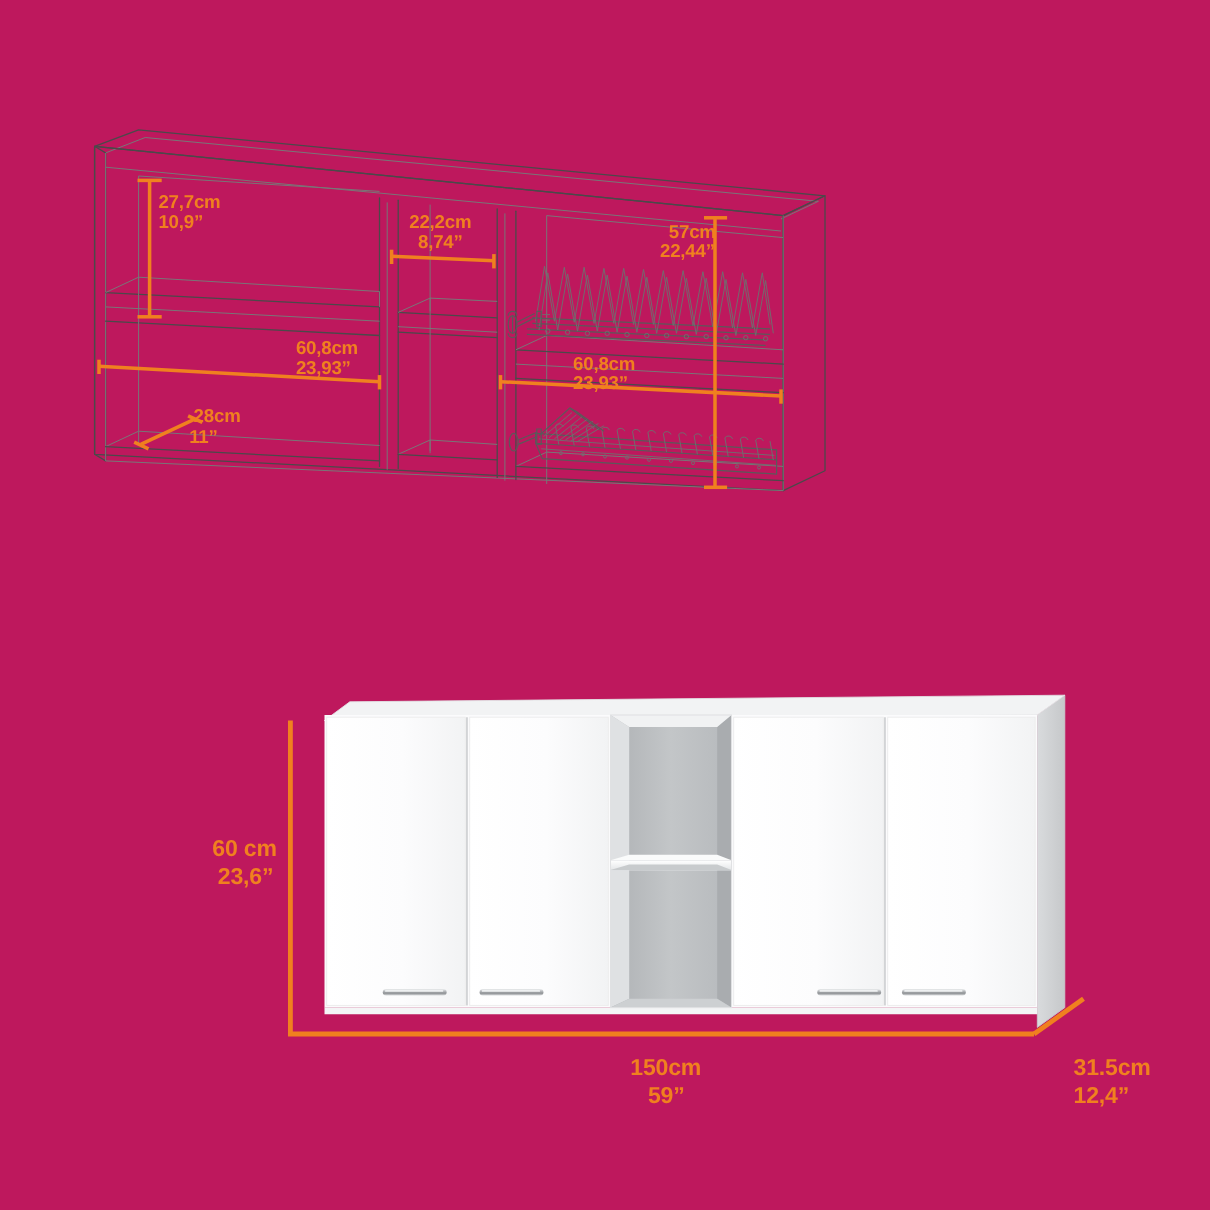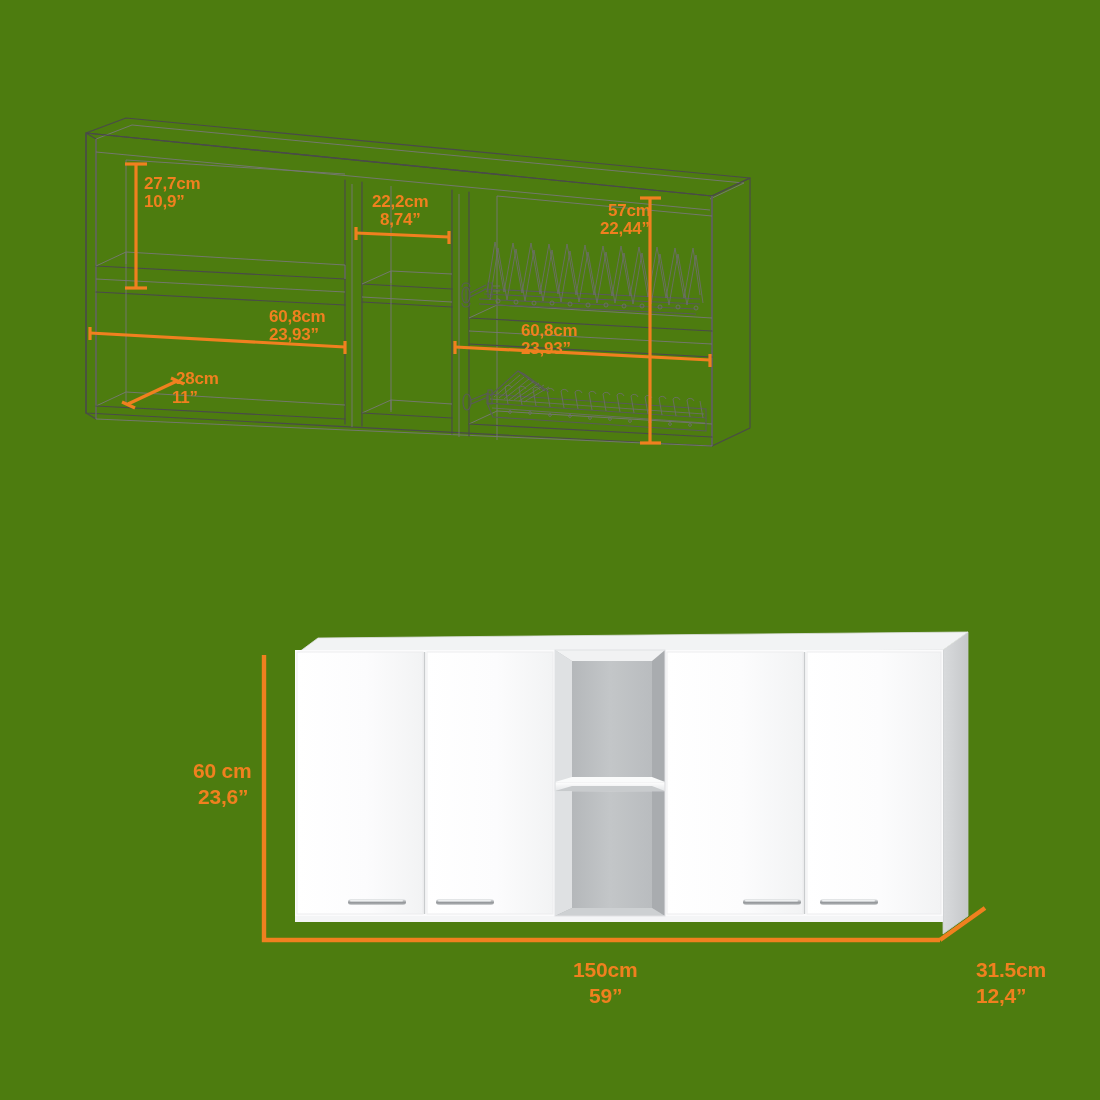--- a/index.html
+++ b/index.html
@@ -12,21 +12,21 @@
     width: 1100px;
     height: 1100px;
     font-family: "Liberation Sans", sans-serif;
     overflow: hidden;
     position: relative;
   }
   #sheet {
     position: relative;
     width: 1100px;
     height: 1100px;
-    background: #4d7c0f;
+    background: #be185d;
   }
   svg.layer {
     position: absolute;
     top: 0;
     left: 0;
     width: 1100px;
     height: 1100px;
     overflow: visible;
   }
   .dim-text {

